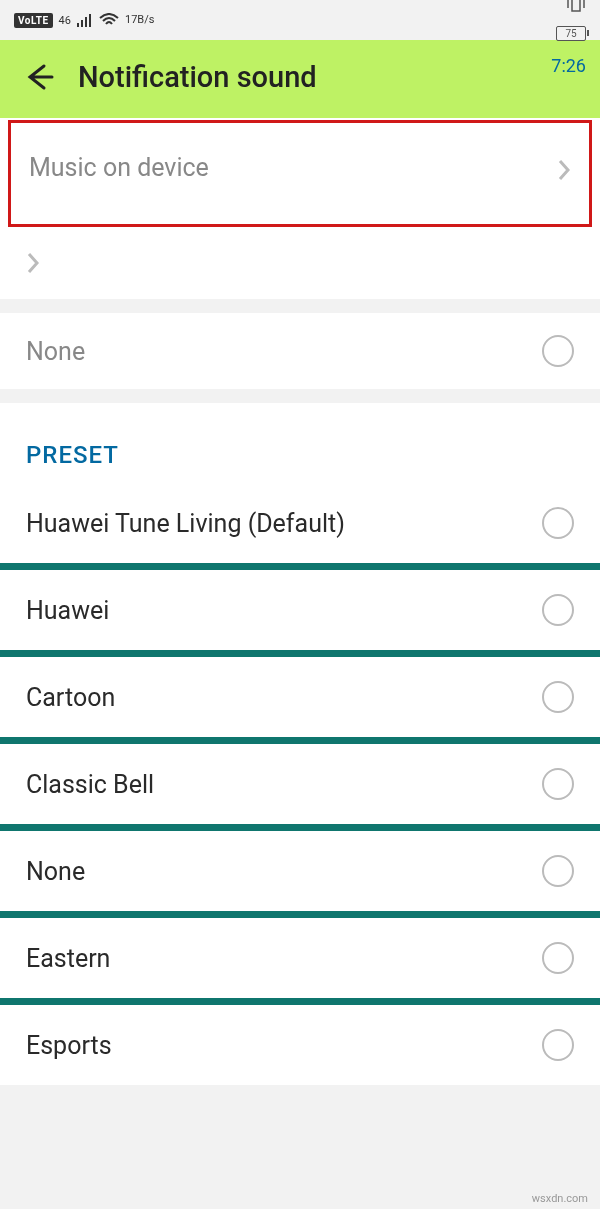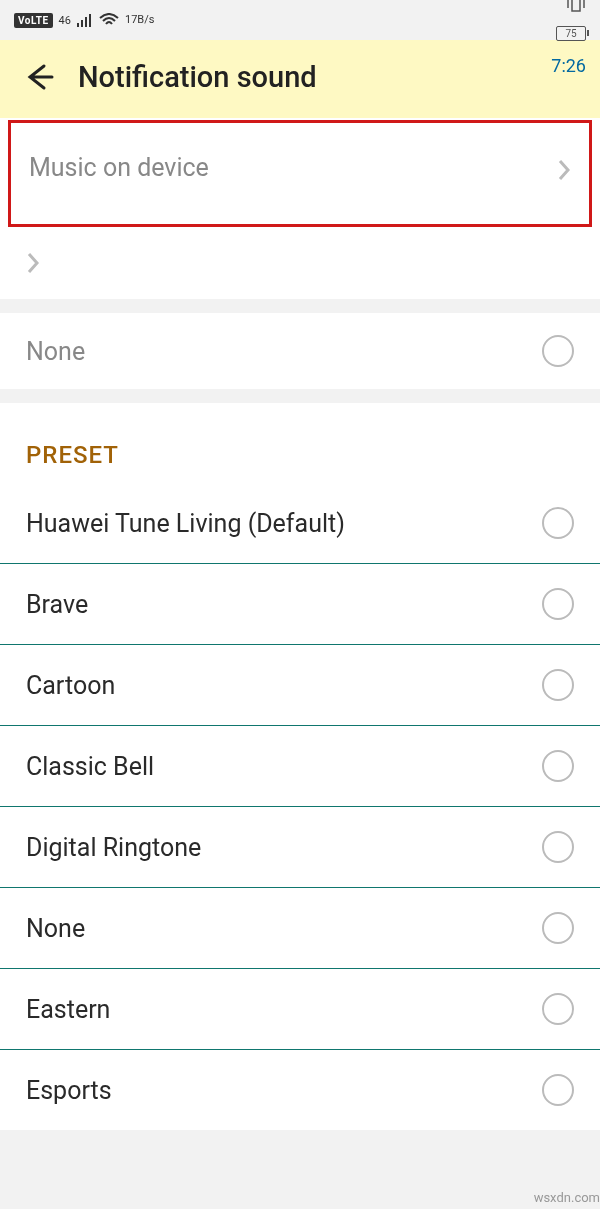--- a/index.html
+++ b/index.html
@@ -75,21 +75,21 @@
       right: -4px;
       top: 3px;
       width: 2px;
       height: 6px;
       background: #555;
     }
     .header {
       display: flex;
       align-items: center;
       padding: 20px 22px 24px 22px;
-      background: #fef9c3;
+      background: #bef264;
     }
     .back-arrow {
       width: 34px;
       height: 34px;
       margin-right: 22px;
       cursor: pointer;
     }
     .header-title {
       font-size: 29px;
       font-weight: 500;
@@ -142,43 +142,43 @@
     .radio-circle {
       width: 32px;
       height: 32px;
       border: 2.5px solid #bbb;
       border-radius: 50%;
     }
     .preset-header {
       padding: 38px 26px 14px 26px;
       font-size: 24px;
       font-weight: 500;
-      color: #a16207;
+      color: #0369a1;
       letter-spacing: 1px;
     }
     .preset-row {
       display: flex;
       align-items: center;
       justify-content: space-between;
       padding: 24px 26px;
-      border-bottom: 1px solid #0f766e;
+      border-bottom: 7px solid #0f766e;
       cursor: pointer;
     }
     .preset-row:last-child {
       border-bottom: none;
     }
     .preset-label {
       font-size: 25px;
       color: #2a2a2a;
     }
     .watermark {
       position: absolute;
       bottom: 4px;
-      right: 0;
-      font-size: 13px;
+      right: 12px;
+      font-size: 11px;
       color: #999;
     }
   </style>
 </head>
 <body>
 
 <div class="status-bar">
   <div class="status-left">
     <span class="volte-badge">VoLTE</span>
     <span class="signal-text">
@@ -249,36 +249,32 @@
 <div class="gap"></div>
 
 <div class="section">
   <div class="preset-header">PRESET</div>
 
   <div class="preset-row">
     <span class="preset-label">Huawei Tune Living (Default)</span>
     <span class="radio-circle"></span>
   </div>
   <div class="preset-row">
-    <span class="preset-label">Brave</span>
+    <span class="preset-label">Huawei</span>
     <span class="radio-circle"></span>
   </div>
   <div class="preset-row">
     <span class="preset-label">Cartoon</span>
     <span class="radio-circle"></span>
   </div>
   <div class="preset-row">
     <span class="preset-label">Classic Bell</span>
     <span class="radio-circle"></span>
   </div>
   <div class="preset-row">
-    <span class="preset-label">Digital Ringtone</span>
-    <span class="radio-circle"></span>
-  </div>
-  <div class="preset-row">
     <span class="preset-label">None</span>
     <span class="radio-circle"></span>
   </div>
   <div class="preset-row">
     <span class="preset-label">Eastern</span>
     <span class="radio-circle"></span>
   </div>
   <div class="preset-row">
     <span class="preset-label">Esports</span>
     <span class="radio-circle"></span>

